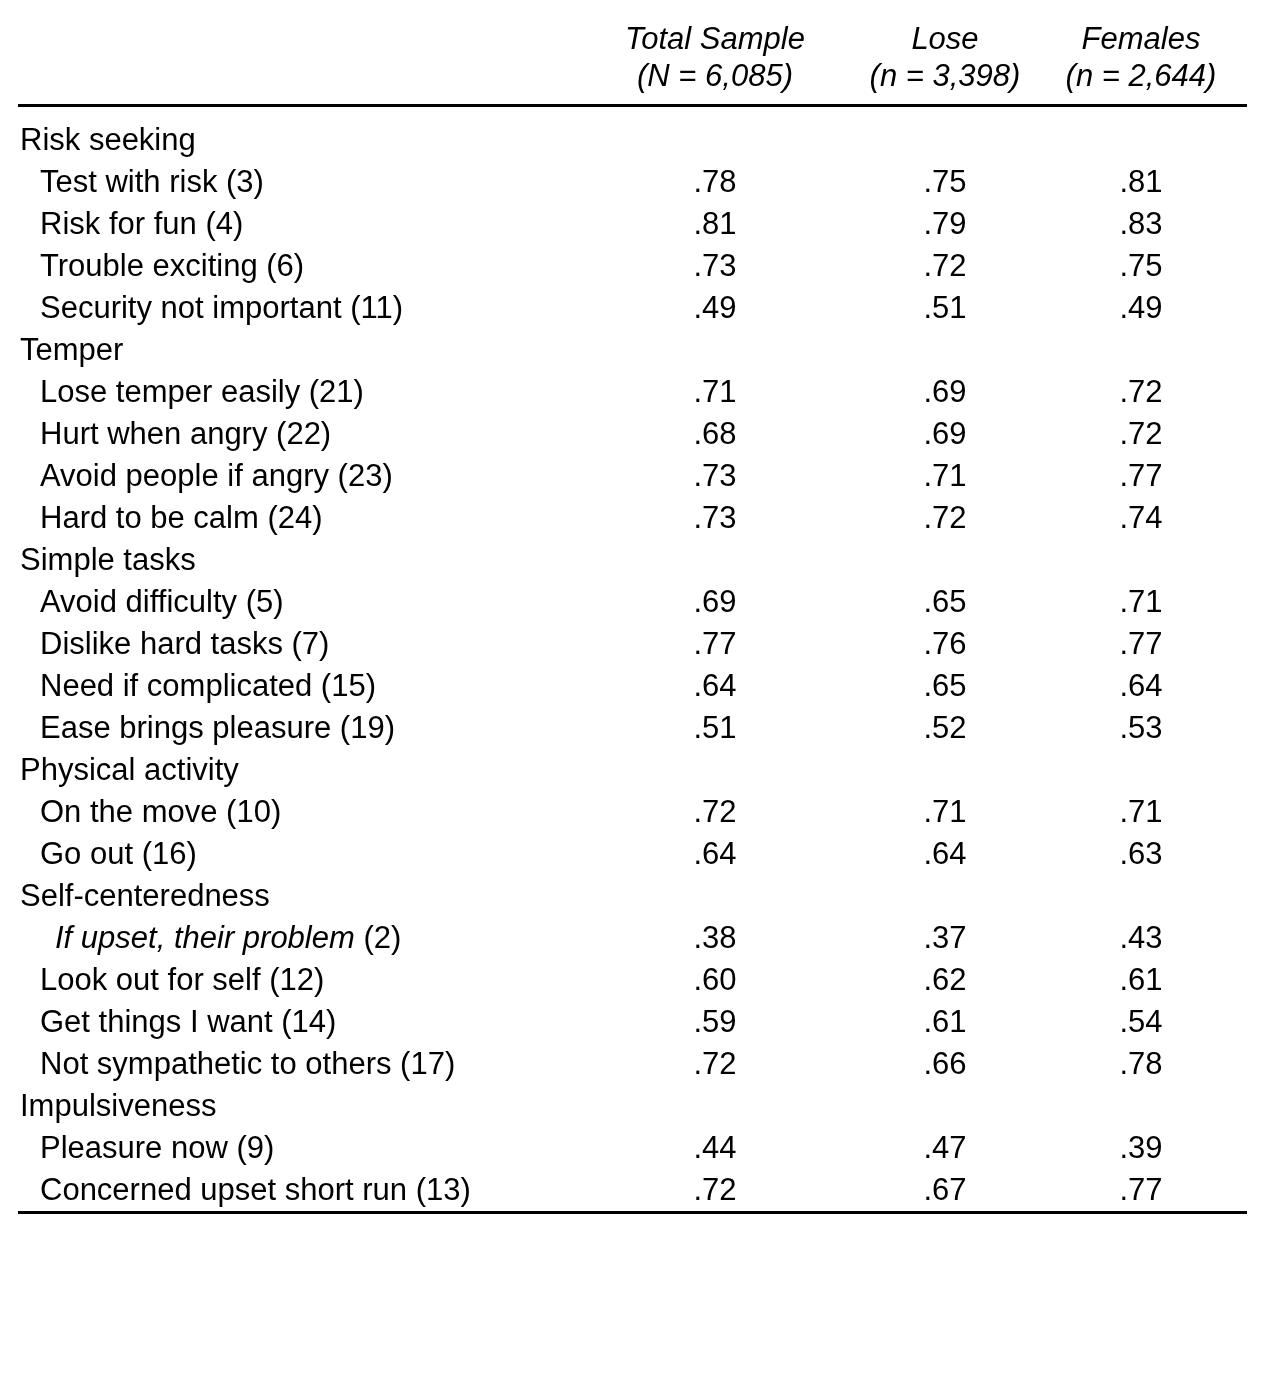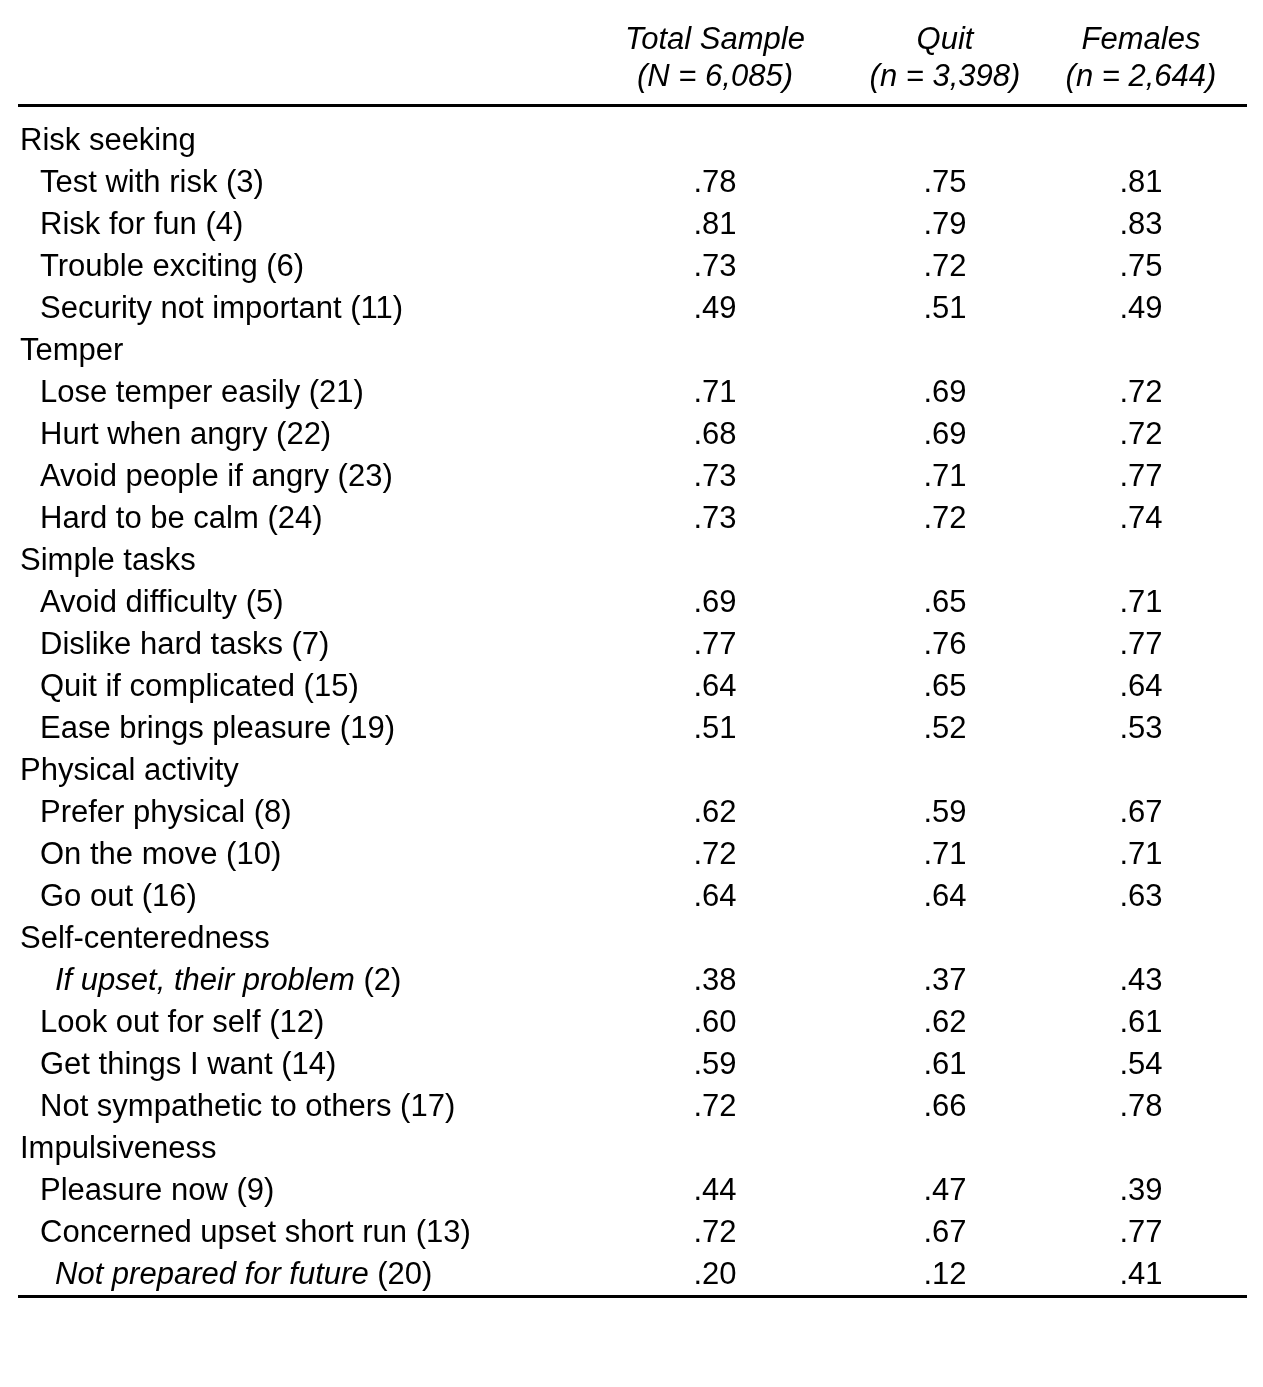--- a/index.html
+++ b/index.html
@@ -64,21 +64,21 @@
       <col class="c-females">
     </colgroup>
     <thead>
       <tr>
         <th></th>
         <th>
           <div>Total Sample</div>
           <div>(N = 6,085)</div>
         </th>
         <th>
-          <div>Quit</div>
+          <div>Lose</div>
           <div>(n = 3,398)</div>
         </th>
         <th>
           <div>Females</div>
           <div>(n = 2,644)</div>
         </th>
       </tr>
     </thead>
     <tbody>
         <tr>
@@ -144,41 +144,35 @@
           <td class="val">.65</td>
           <td class="val">.71</td>
         </tr>
         <tr>
           <td class="item"><span>Dislike hard tasks</span> (7)</td>
           <td class="val">.77</td>
           <td class="val">.76</td>
           <td class="val">.77</td>
         </tr>
         <tr>
-          <td class="item"><span>Quit if complicated</span> (15)</td>
+          <td class="item"><span>Need if complicated</span> (15)</td>
           <td class="val">.64</td>
           <td class="val">.65</td>
           <td class="val">.64</td>
         </tr>
         <tr>
           <td class="item"><span>Ease brings pleasure</span> (19)</td>
           <td class="val">.51</td>
           <td class="val">.52</td>
           <td class="val">.53</td>
         </tr>
         <tr>
           <td class="cat" colspan="4">Physical activity</td>
         </tr>
         <tr>
-          <td class="item"><span>Prefer physical</span> (8)</td>
-          <td class="val">.62</td>
-          <td class="val">.59</td>
-          <td class="val">.67</td>
-        </tr>
-        <tr>
           <td class="item"><span>On the move</span> (10)</td>
           <td class="val">.72</td>
           <td class="val">.71</td>
           <td class="val">.71</td>
         </tr>
         <tr>
           <td class="item"><span>Go out</span> (16)</td>
           <td class="val">.64</td>
           <td class="val">.64</td>
           <td class="val">.63</td>
@@ -217,22 +211,16 @@
           <td class="item"><span>Pleasure now</span> (9)</td>
           <td class="val">.44</td>
           <td class="val">.47</td>
           <td class="val">.39</td>
         </tr>
         <tr>
           <td class="item"><span>Concerned upset short run</span> (13)</td>
           <td class="val">.72</td>
           <td class="val">.67</td>
           <td class="val">.77</td>
-        </tr>
-        <tr>
-          <td class="item"><span class="it">Not prepared for future</span> (20)</td>
-          <td class="val">.20</td>
-          <td class="val">.12</td>
-          <td class="val">.41</td>
         </tr>
       </tbody>
   </table>
 </div>
 
 </body></html>

